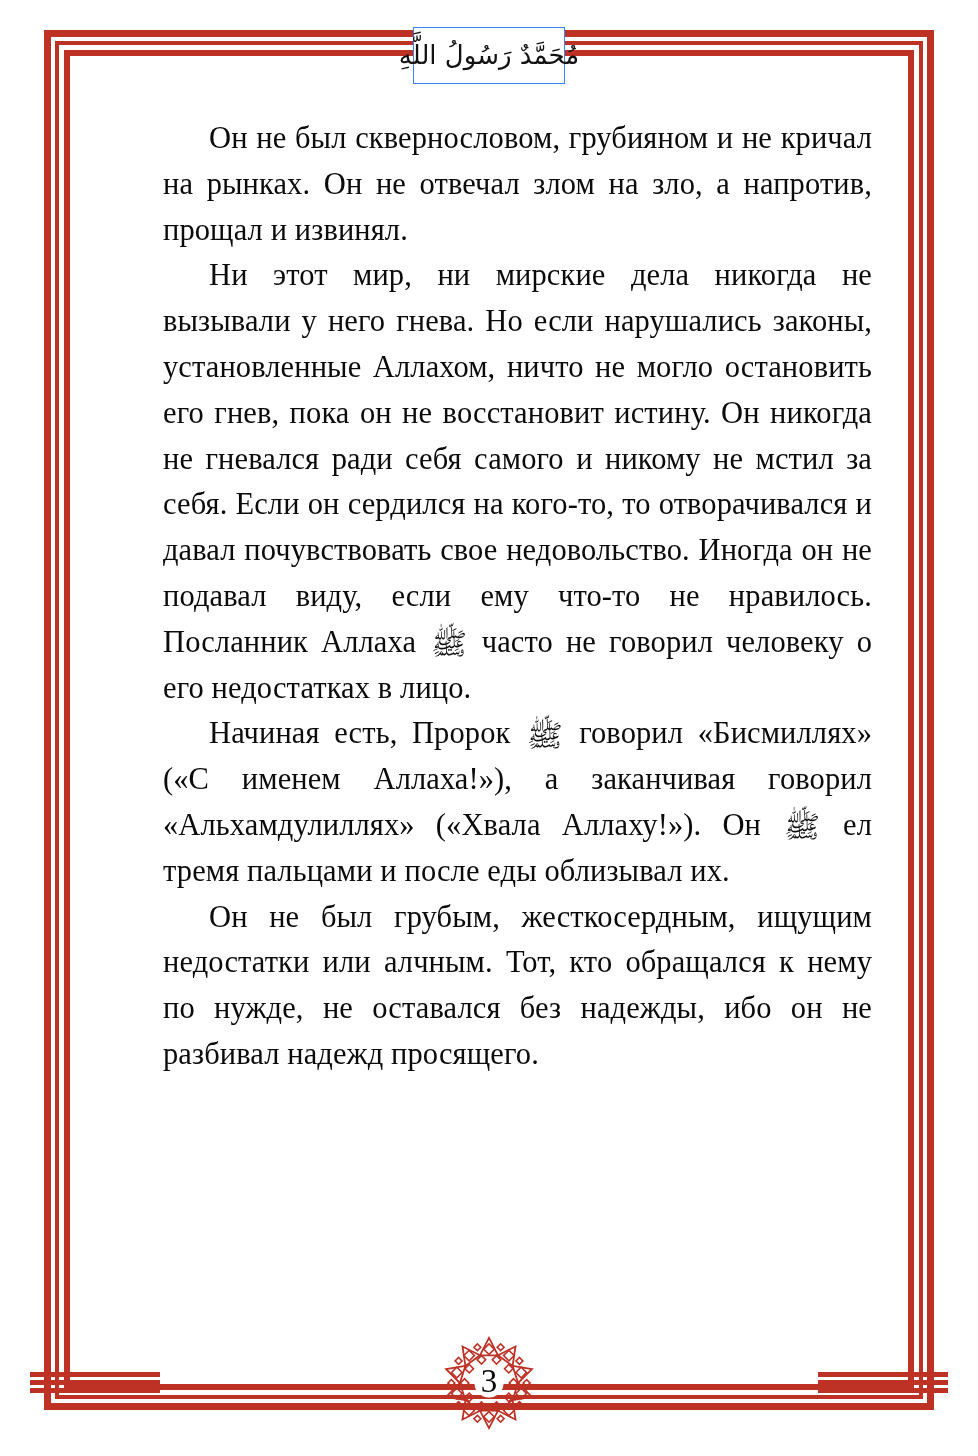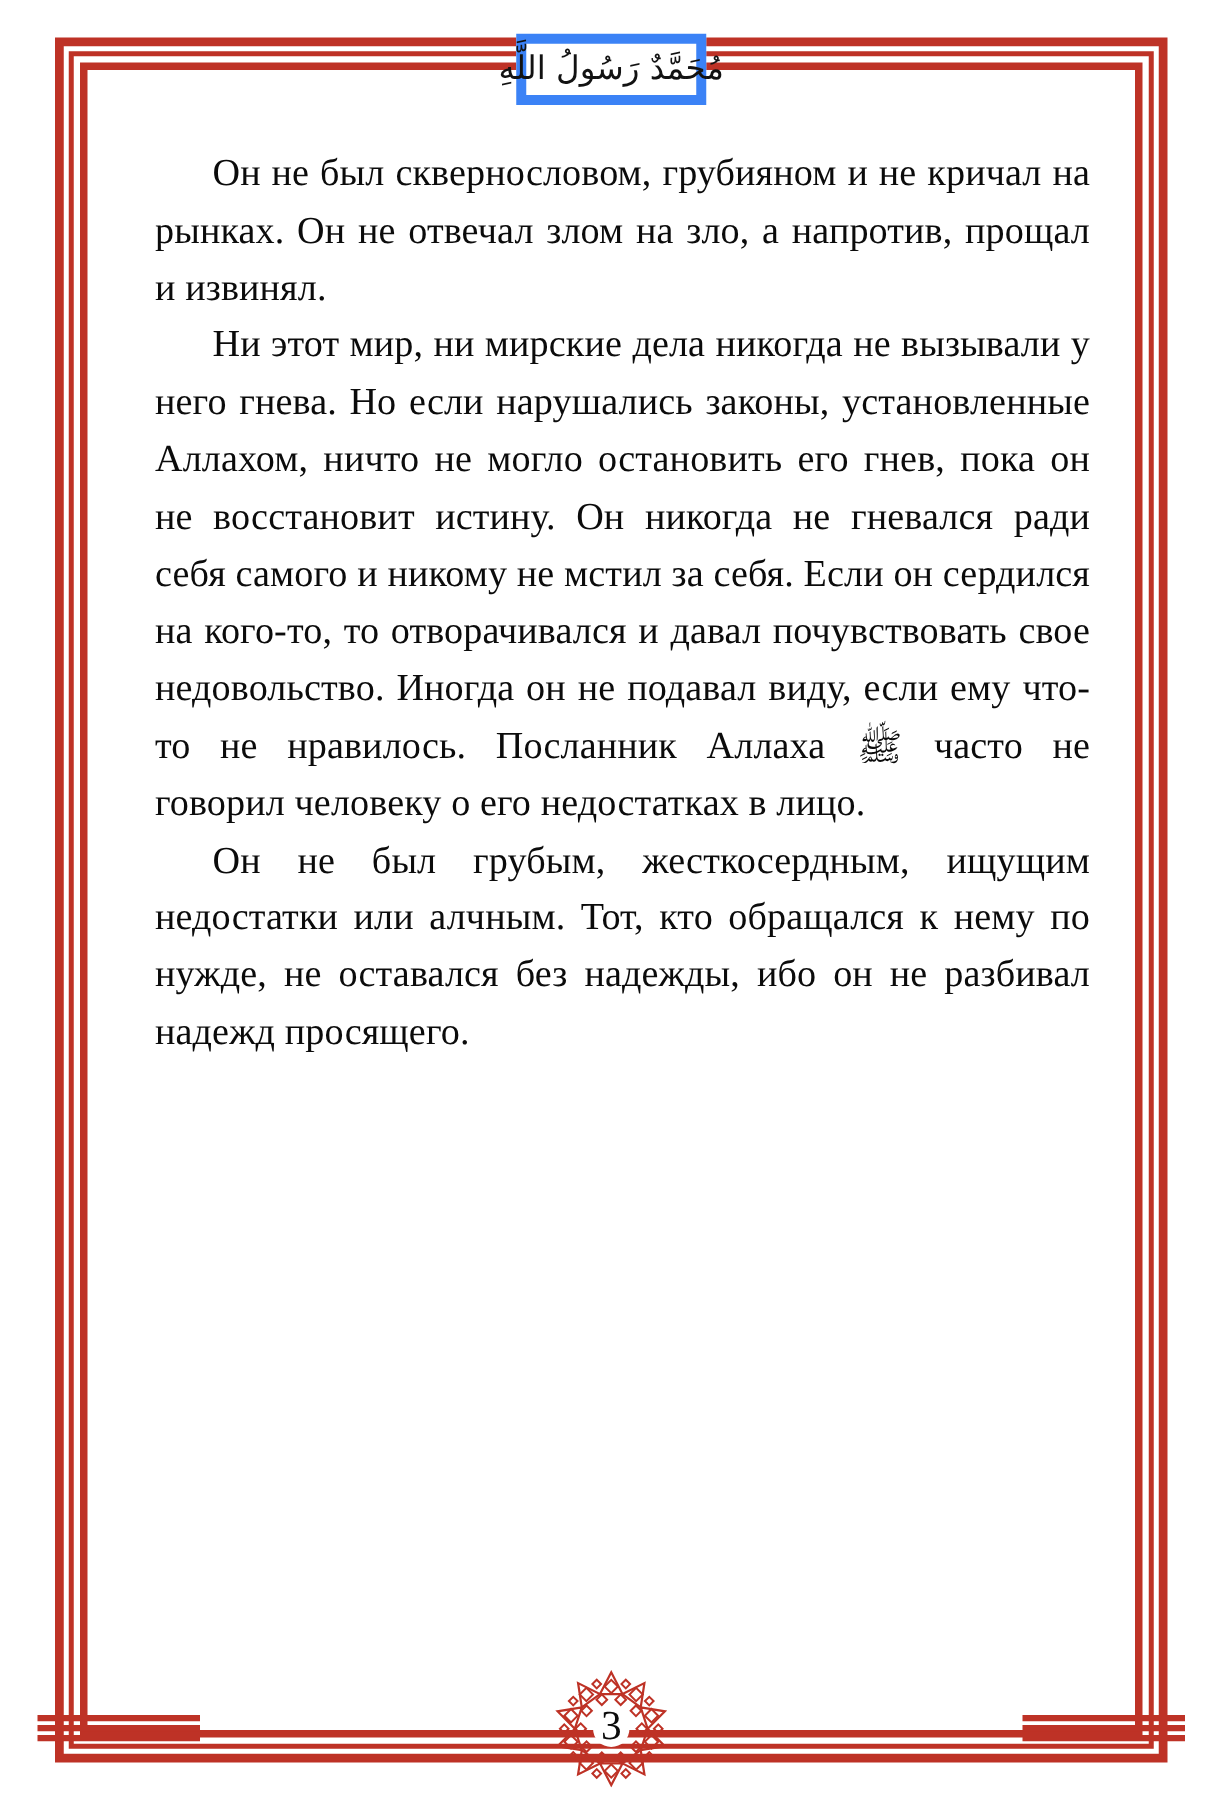--- a/index.html
+++ b/index.html
@@ -56,21 +56,21 @@
     z-index: 5;
   }
   .cartouche {
     position: absolute;
     left: 50%;
     top: 27px;
     transform: translateX(-50%);
     width: 152px;
     height: 57px;
     background: #ffffff;
-    border: 8px solid #3b82f6;
+    border: 1px solid #3b82f6;
     box-sizing: border-box;
     display: flex;
     align-items: center;
     justify-content: center;
     z-index: 6;
   }
   .cartouche-text {
     font-family: "DejaVu Sans", sans-serif;
     font-size: 26px;
     line-height: 1;
@@ -93,20 +93,21 @@
     line-height: 45.8px;
     letter-spacing: 0.1px;
     hyphens: manual;
   }
   .text-column p {
     margin: 0;
     text-indent: 0;
   }
   .text-column p.indent {
     text-indent: 46px;
+    margin-left: 39px;
   }
   .quote-bold {
     font-weight: bold;
   }
   .sallam {
     font-family: "DejaVu Sans", sans-serif;
     font-size: 0.98em;
     line-height: 0;
     vertical-align: -0.08em;
     padding: 0 0.06em;
@@ -172,20 +173,21 @@
 
   <div class="header-band">
     <div class="cartouche">
       <span class="cartouche-text">مُحَمَّدٌ رَسُولُ اللَّهِ</span>
     </div>
   </div>
 
   <div class="text-column" id="text-column">
       <p class="indent">Он не был сквернословом, грубияном и не кричал на рынках. Он не отвечал злом на зло, а напротив, прощал и извинял.</p>
       <p class="indent">Ни этот мир, ни мирские дела никогда не вызывали у него гнева. Но если нарушались законы, установленные Аллахом, ничто не могло остановить его гнев, пока он не восстановит истину. Он никогда не гневался ради себя самого и никому не мстил за себя. Если он сердился на кого-то, то отворачивался и давал почувствовать свое недовольство. Иногда он не подавал виду, если ему что-то не нравилось. Посланник Аллаха <span class="sallam">ﷺ</span> часто не говорил человеку о его недостатках в лицо.</p>
+      <p class="indent">Начиная есть, Пророк <span class="sallam">ﷺ</span> говорил «Бисмиллях» («С именем Аллаха!»), а заканчивая говорил «Альхамдулиллях» («Хвала Аллаху!»). Он <span class="sallam">ﷺ</span> ел тремя пальцами и после еды облизывал их.</p>
       <p class="indent">Он не был грубым, жесткосердным, ищущим недостатки или алчным. Тот, кто обращался к нему по нужде, не оставался без надежды, ибо он не разбивал надежд просящего.</p>
     </div>
 
   <div class="footer">
     <div class="rule-group left">
       <span></span>
       <span></span>
       <span></span>
     </div>
     <div class="rule-group right">

